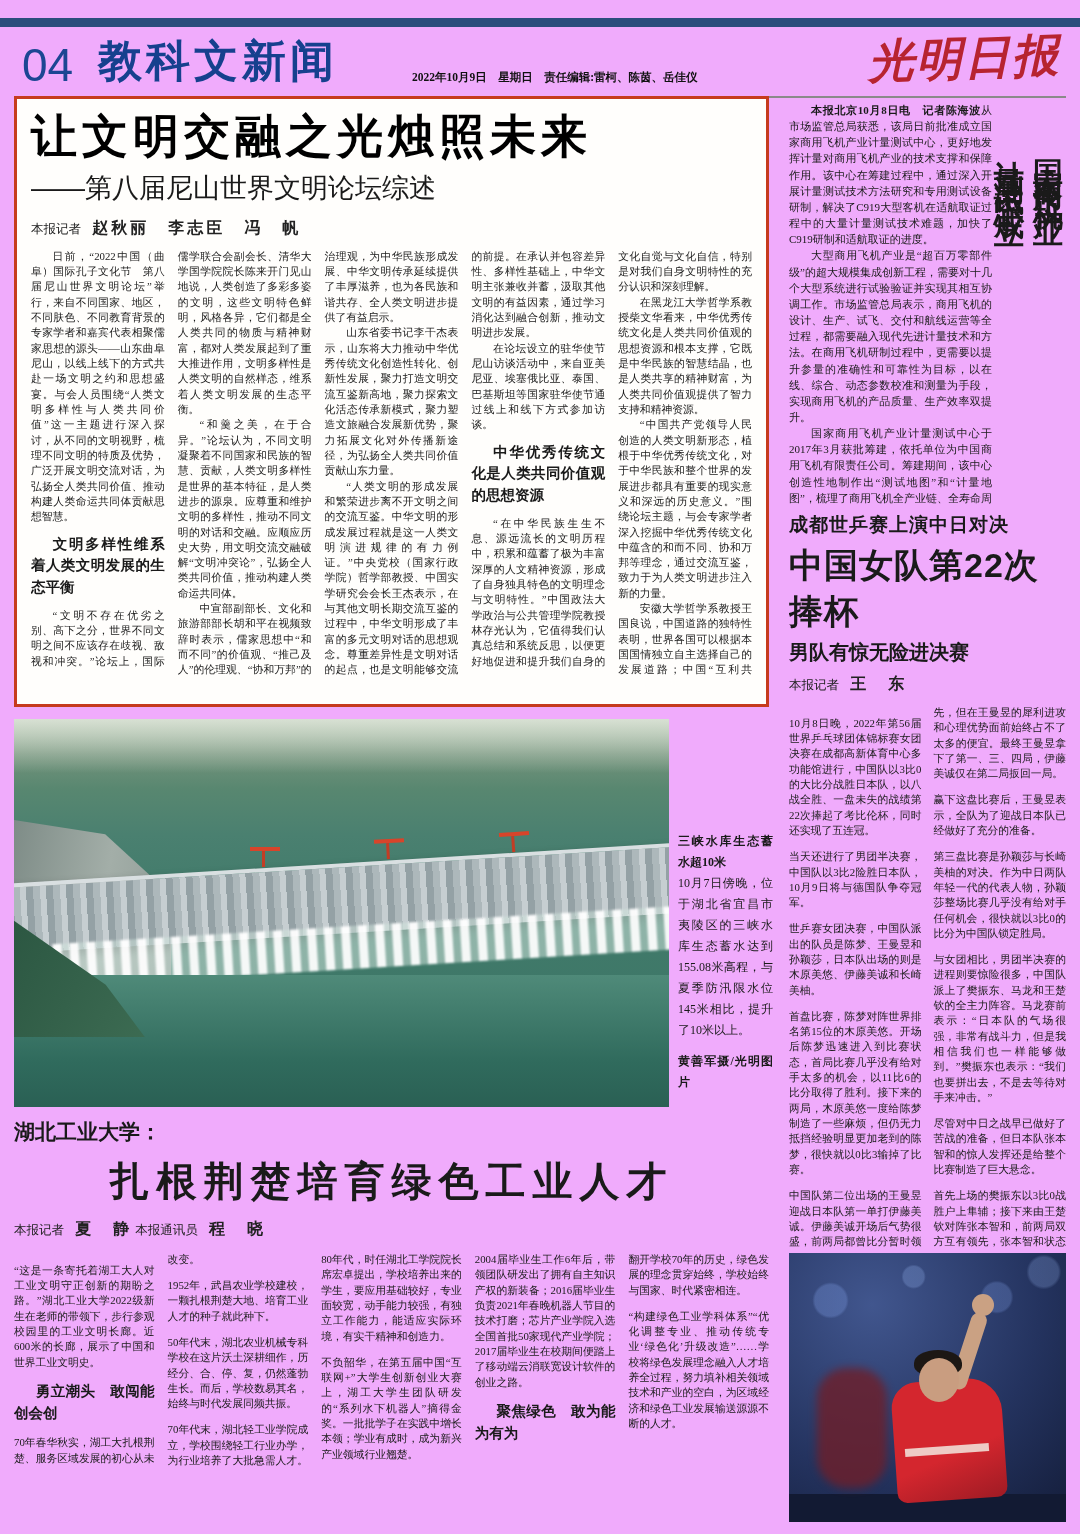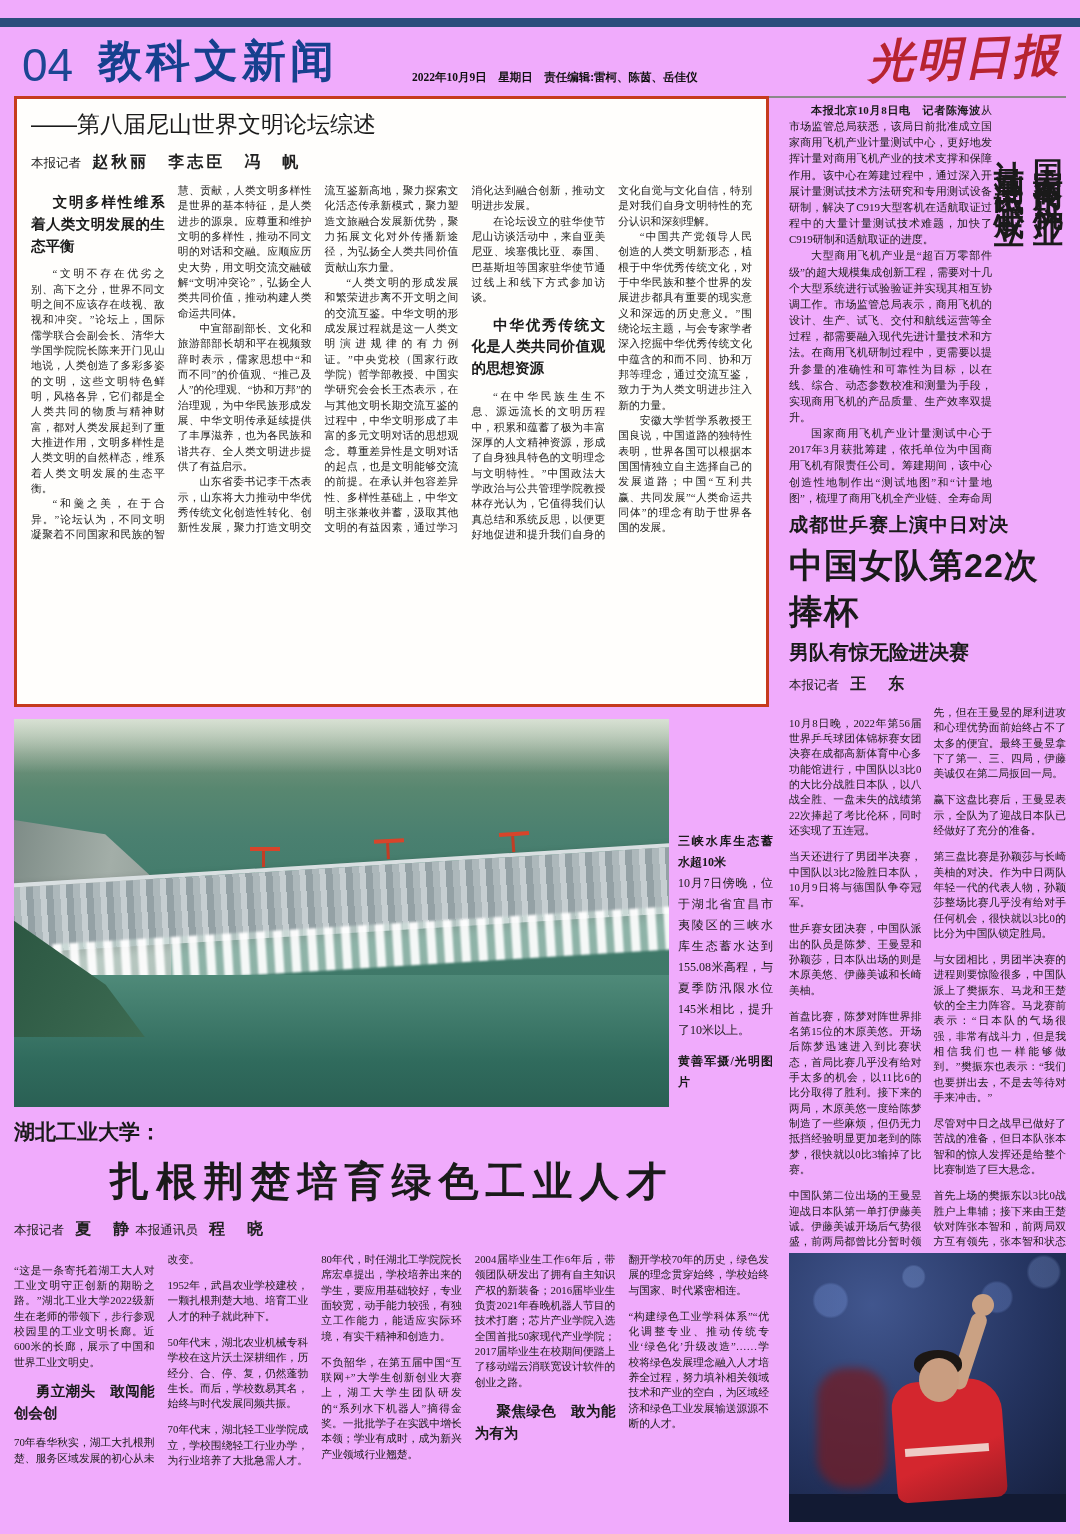--- a/index.html
+++ b/index.html
@@ -13,21 +13,21 @@
            font-weight:900;font-size:44px;color:#16408e;letter-spacing:4px;}
   .dateline{position:absolute;left:412px;top:70px;font-size:11.5px;font-weight:bold;color:#111;}
   .masthead{position:absolute;right:20px;top:28px;font-family:"DejaVu Serif",serif;font-style:italic;
             font-weight:bold;font-size:46px;color:#b72430;transform:rotate(-2deg);letter-spacing:2px;}
   .headrule{position:absolute;left:14px;top:88px;width:1052px;height:0;border:none;border-top:2px solid #8a8a8a;}
   
   .lead-box{position:absolute;left:14px;top:96px;width:755px;height:611px;border:3px solid #c63b1e;
             box-sizing:border-box;padding:10px 14px 8px;background:#fffefc;overflow:hidden;}
   .lead-box h2{margin:2px 0 8px;font-family:"Liberation Sans",sans-serif;font-weight:900;
                font-size:46px;letter-spacing:5px;line-height:1.1;color:#000;}
-  .lead-sub{font-family:"Liberation Sans",sans-serif;font-size:23px;font-weight:500;margin:0 0 12px;}
+  .lead-sub{font-family:"Liberation Sans",sans-serif;font-size:27px;font-weight:500;margin:0 0 12px;}
   .byline{font-size:12.5px;color:#222;margin-bottom:10px;}
   .byline b{font-size:16px;letter-spacing:3px;margin-left:8px;}
   .lead-cols{column-count:5;column-gap:13px;height:432px;overflow:hidden;
              font-size:10.8px;line-height:1.42;text-align:justify;}
   .lead-cols p,.flow-body p{margin:0;text-indent:2em;}
   .flow-subhead{font-family:"Liberation Sans",sans-serif;font-size:14.5px;font-weight:bold;
                 line-height:1.5;margin:9px 0;text-indent:1.5em;break-inside:avoid;}
   
   .dam-photo{position:absolute;left:14px;top:719px;width:655px;height:388px;overflow:hidden;
              background:linear-gradient(180deg,#9db39a 0%,#74937c 9%,#588770 18%,#4a8070 30%,#427b6b 45%,#3a7465 100%);}
@@ -111,35 +111,38 @@
   <div class="topbar" data-interactable="false"></div>
   <header data-interactable="false">
     <span class="pagenum" data-interactable="false">04</span>
     <h1 class="section" data-interactable="false">教科文新闻</h1>
     <span class="dateline" data-interactable="false">2022年10月9日　星期日　责任编辑:雷柯、陈茵、岳佳仪</span>
     <span class="masthead" data-interactable="false">光明日报</span>
   </header>
   <hr class="headrule" data-interactable="false">
 
   <section class="lead-box" data-interactable="false">
+    <h2 data-interactable="false">让文明交融之光烛照未来</h2>
     <div class="lead-sub" data-interactable="false">——第八届尼山世界文明论坛综述</div>
     <div class="byline" data-interactable="false">
       <span data-interactable="false">本报记者</span>
       <b data-interactable="false">赵秋丽　李志臣　冯　帆</b>
     </div>
     <div class="lead-cols" data-interactable="false">
+        <p data-interactable="false">日前，“2022中国（曲阜）国际孔子文化节　第八届尼山世界文明论坛”举行，来自不同国家、地区，不同肤色、不同教育背景的专家学者和嘉宾代表相聚儒家思想的源头——山东曲阜尼山，以线上线下的方式共赴一场文明之约和思想盛宴。与会人员围绕“人类文明多样性与人类共同价值”这一主题进行深入探讨，从不同的文明视野，梳理不同文明的特质及优势，广泛开展文明交流对话，为弘扬全人类共同价值、推动构建人类命运共同体贡献思想智慧。</p>
         <h3 class="flow-subhead" data-interactable="false">文明多样性维系着人类文明发展的生态平衡</h3>
         <p data-interactable="false">“文明不存在优劣之别、高下之分，世界不同文明之间不应该存在歧视、敌视和冲突。”论坛上，国际儒学联合会副会长、清华大学国学院院长陈来开门见山地说，人类创造了多彩多姿的文明，这些文明特色鲜明，风格各异，它们都是全人类共同的物质与精神财富，都对人类发展起到了重大推进作用，文明多样性是人类文明的自然样态，维系着人类文明发展的生态平衡。</p>
         <p data-interactable="false">“和羹之美，在于合异。”论坛认为，不同文明凝聚着不同国家和民族的智慧、贡献，人类文明多样性是世界的基本特征，是人类进步的源泉。应尊重和维护文明的多样性，推动不同文明的对话和交融。应顺应历史大势，用文明交流交融破解“文明冲突论”，弘扬全人类共同价值，推动构建人类命运共同体。</p>
         <p data-interactable="false">中宣部副部长、文化和旅游部部长胡和平在视频致辞时表示，儒家思想中“和而不同”的价值观、“推己及人”的伦理观、“协和万邦”的治理观，为中华民族形成发展、中华文明传承延续提供了丰厚滋养，也为各民族和谐共存、全人类文明进步提供了有益启示。</p>
         <p data-interactable="false">山东省委书记李干杰表示，山东将大力推动中华优秀传统文化创造性转化、创新性发展，聚力打造文明交流互鉴新高地，聚力探索文化活态传承新模式，聚力塑造文旅融合发展新优势，聚力拓展文化对外传播新途径，为弘扬全人类共同价值贡献山东力量。</p>
         <p data-interactable="false">“人类文明的形成发展和繁荣进步离不开文明之间的交流互鉴。中华文明的形成发展过程就是这一人类文明演进规律的有力例证。”中央党校（国家行政学院）哲学部教授、中国实学研究会会长王杰表示，在与其他文明长期交流互鉴的过程中，中华文明形成了丰富的多元文明对话的思想观念。尊重差异性是文明对话的起点，也是文明能够交流的前提。在承认并包容差异性、多样性基础上，中华文明主张兼收并蓄，汲取其他文明的有益因素，通过学习消化达到融合创新，推动文明进步发展。</p>
         <p data-interactable="false">在论坛设立的驻华使节尼山访谈活动中，来自亚美尼亚、埃塞俄比亚、泰国、巴基斯坦等国家驻华使节通过线上和线下方式参加访谈。</p>
         <h3 class="flow-subhead" data-interactable="false">中华优秀传统文化是人类共同价值观的思想资源</h3>
         <p data-interactable="false">“在中华民族生生不息、源远流长的文明历程中，积累和蕴蓄了极为丰富深厚的人文精神资源，形成了自身独具特色的文明理念与文明特性。”中国政法大学政治与公共管理学院教授林存光认为，它值得我们认真总结和系统反思，以便更好地促进和提升我们自身的文化自觉与文化自信，特别是对我们自身文明特性的充分认识和深刻理解。</p>
+        <p data-interactable="false">在黑龙江大学哲学系教授柴文华看来，中华优秀传统文化是人类共同价值观的思想资源和根本支撑，它既是中华民族的智慧结晶，也是人类共享的精神财富，为人类共同价值观提供了智力支持和精神资源。</p>
         <p data-interactable="false">“中国共产党领导人民创造的人类文明新形态，植根于中华优秀传统文化，对于中华民族和整个世界的发展进步都具有重要的现实意义和深远的历史意义。”围绕论坛主题，与会专家学者深入挖掘中华优秀传统文化中蕴含的和而不同、协和万邦等理念，通过交流互鉴，致力于为人类文明进步注入新的力量。</p>
         <p data-interactable="false">安徽大学哲学系教授王国良说，中国道路的独特性表明，世界各国可以根据本国国情独立自主选择自己的发展道路；中国“互利共赢、共同发展”“人类命运共同体”的理念有助于世界各国的发展。</p>
       </div>
   </section>
 
   <figure class="dam-photo" style="margin:0" data-interactable="false">
     <div class="dp-mist" data-interactable="false"></div>
     <div class="dp-lock" data-interactable="false"></div>
     <div class="dp-dam" data-interactable="false"></div>
     <div class="dp-spray" data-interactable="false"></div>

